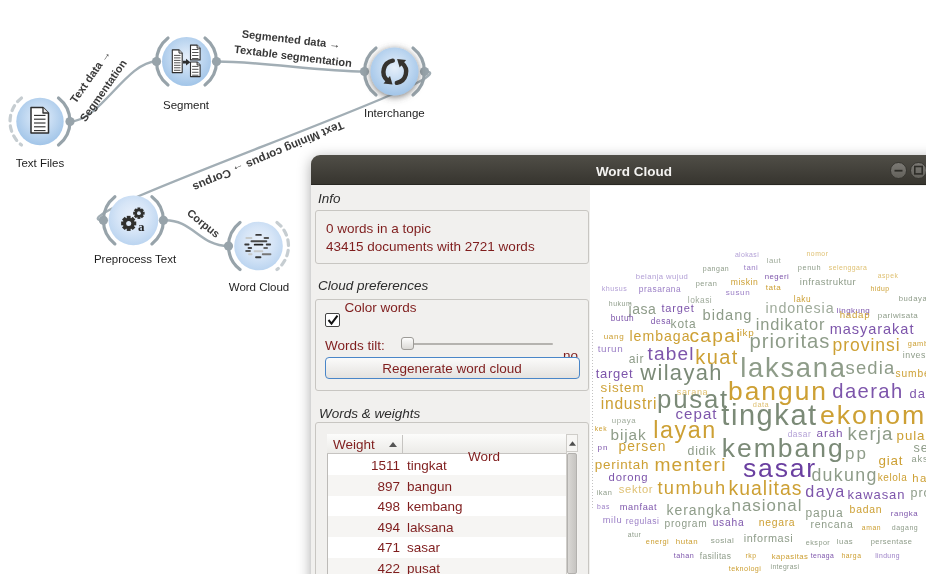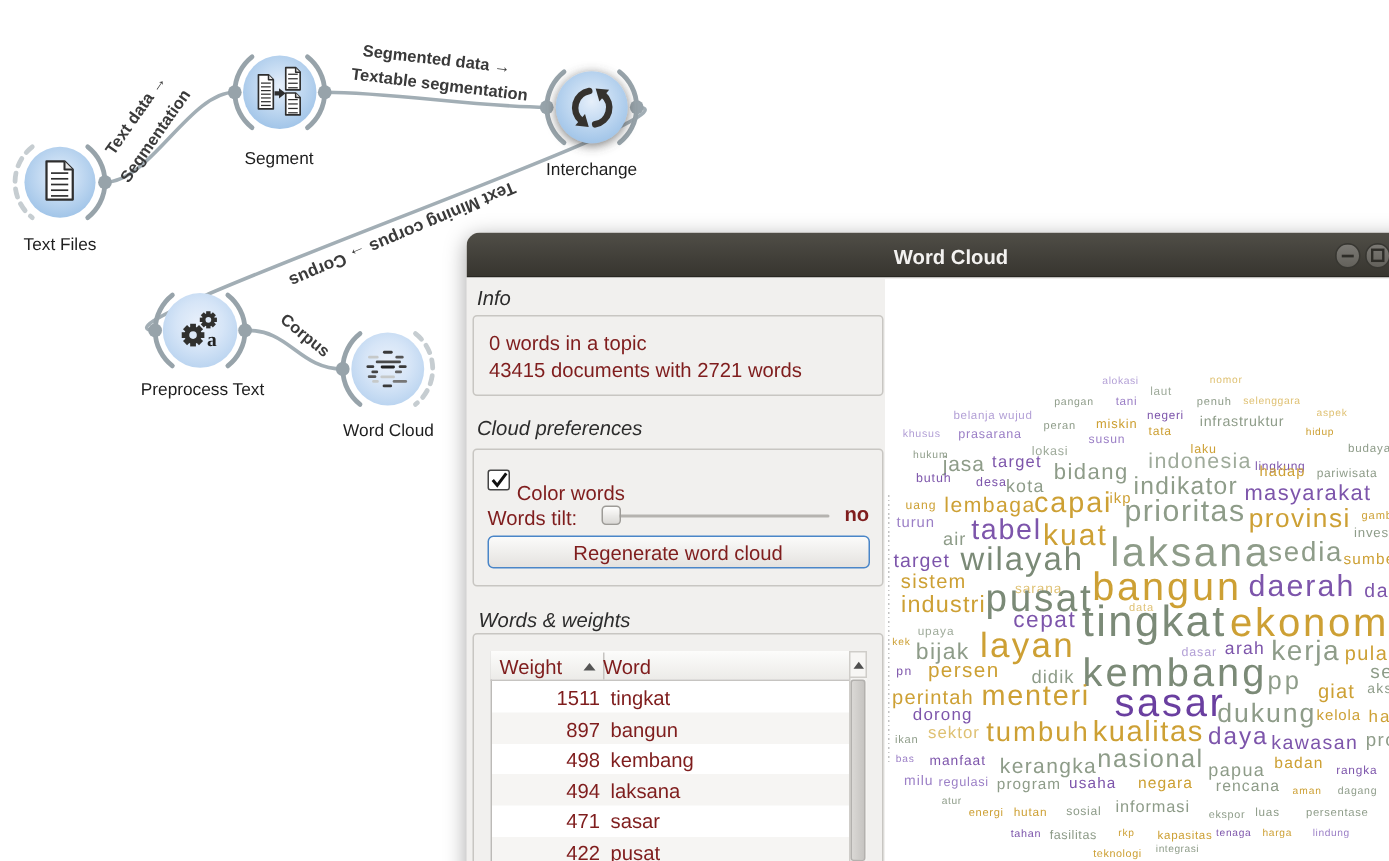--- a/index.html
+++ b/index.html
@@ -162,38 +162,38 @@
 <div class="gbox" style="left:315px;top:210px;width:274px;height:54px"></div>
 <div class="t" style="left:326px;top:220.5px">0 words in a topic</div>
 <div class="t" style="left:326px;top:239px">43415 documents with 2721 words</div>
 
 <div class="panel-label" style="left:318px;top:277.5px">Cloud preferences</div>
 <div class="gbox" style="left:315px;top:299px;width:274px;height:92px"></div>
 <div style="position:absolute;left:325px;top:312.5px;width:14.5px;height:14.5px;background:#fff;border:1.3px solid #444;border-radius:2px"></div>
 <svg style="position:absolute;left:326px;top:313px" width="14" height="14" viewBox="0 0 14 14">
       <path d="M2.5,7 l3,3.6 L11.5,2.6" fill="none" stroke="#111" stroke-width="2"></path>
     </svg>
-<div class="t" style="left:344.5px;top:321px">Color words</div>
+<div class="t" style="left:344.5px;top:300px">Color words</div>
 <div class="t" style="left:325px;top:337.5px">Words tilt:</div>
 <div style="position:absolute;left:402px;top:342.5px;width:151px;height:2.5px;background:#b5b3af;border-radius:2px"></div>
 <div style="position:absolute;left:400.5px;top:337px;width:13.5px;height:12.5px;border-radius:3px;border:1px solid #9d9b97;background:linear-gradient(#fdfdfc,#dbd9d6)"></div>
-<div class="t" style="left:563px;top:335px;font-weight:bold">no</div>
+<div class="t" style="left:563px;top:348px;font-weight:normal">no</div>
 <div style="position:absolute;left:324.5px;top:357px;width:255px;height:21.5px;border:1px solid #4a86c8;border-radius:4px;background:linear-gradient(#fbfbfa,#e4e2df);"></div>
 <div class="t" style="left:324.5px;top:361px;width:255px;text-align:center">Regenerate word cloud</div>
 
 <div class="panel-label" style="left:319px;top:405.5px">Words &amp; weights</div>
 <div class="gbox" style="left:315px;top:422px;width:274px;height:160px"></div>
 <div style="position:absolute;left:327px;top:434px;width:251px;height:140px;background:#fff;border:1px solid #bcbab7"></div>
 <div style="position:absolute;left:327px;top:434px;width:251px;height:20px;background:linear-gradient(#fcfcfb,#ecebe8);border-bottom:1px solid #c6c4c1"></div>
 <div style="position:absolute;left:402px;top:435px;width:1px;height:18px;background:#c6c4c1"></div>
 <div class="t" style="left:333px;top:437px">Weight</div>
 <svg style="position:absolute;left:388px;top:441px" width="10" height="8">
       <path d="M1,6 L5,1 L9,6 z" fill="#555"></path>
     </svg>
-<div class="t" style="left:402px;top:437px;width:164px;">Word</div>
+<div class="t" style="left:402px;top:449px;width:164px;text-align:center">Word</div>
 
 <div style="position:absolute;left:328px;top:475.1px;width:238px;height:20.6px;background:#f6f5f3"></div>
 <div style="position:absolute;left:328px;top:516.3px;width:238px;height:20.6px;background:#f6f5f3"></div>
 <div style="position:absolute;left:328px;top:557.5px;width:238px;height:17px;background:#f6f5f3"></div>
 <div class="t" style="left:330px;top:457.9px;width:70px;text-align:right">1511</div>
     <div class="t" style="left:407px;top:457.9px">tingkat</div>
 <div class="t" style="left:330px;top:478.5px;width:70px;text-align:right">897</div>
     <div class="t" style="left:407px;top:478.5px">bangun</div>
 <div class="t" style="left:330px;top:499.1px;width:70px;text-align:right">498</div>
     <div class="t" style="left:407px;top:499.1px">kembang</div>

